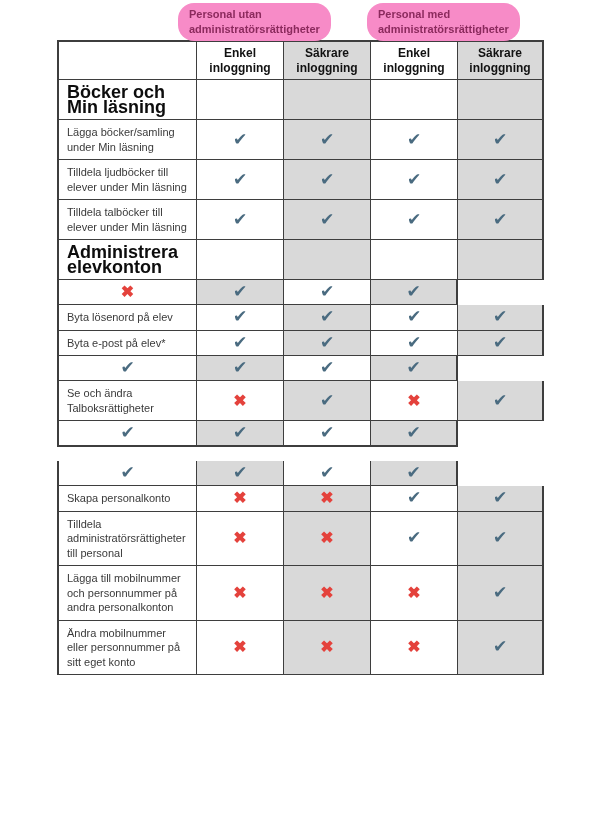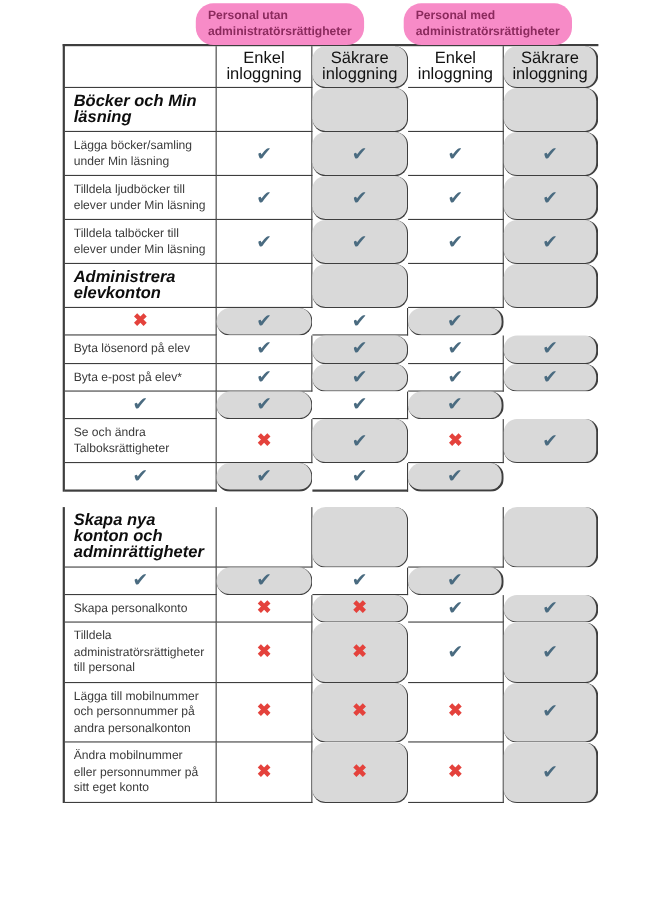--- a/index.html
+++ b/index.html
@@ -39,38 +39,37 @@
   .tbl1{margin-top:40px;}
   .tbl2{margin-top:14px;}
   .row{display:grid;grid-template-columns:138px 87px 87px 87px 86px;}
   .cell{
     border-right:1px solid var(--bc);
     border-bottom:1px solid var(--bc);
     min-height:24px;
   }
   .row .cell:last-child{border-right-width:2px;}
   .tbl1 .row:last-child .cell{border-bottom-width:2px;}
-  .cell.shade{background:var(--shade);border-radius:12px;}
+  .cell.shade{background:var(--shade);}
   .head-cell{
     display:flex;align-items:center;justify-content:center;
     text-align:center;
-    font-weight:normal;font-size:15px;line-height:14.5px;
+    font-weight:bold;font-size:12px;line-height:14.5px;
     color:#111;padding:4px 2px;min-height:38px;
   }
   .label-cell{
     display:flex;align-items:center;
     font-size:11px;line-height:14.5px;color:#3a3a3a;
     padding:5px 8px;
     overflow-wrap:break-word;word-break:break-word;
     min-width:0;
   }
   .label-cell.section-title{
-    font-weight:bold;color:#0d0d0d;font-size:15px;
+    font-weight:bold;color:#0d0d0d;font-size:18px;
     min-height:34px;
-    font-style:italic;
   }
   .icon-cell{
     display:flex;align-items:center;justify-content:center;
     padding:3px 0;
   }
   .icon-cell .check{color:var(--check);font-size:17px;line-height:18px;}
   .icon-cell .cross{color:var(--cross);font-size:16px;line-height:18px;font-weight:bold;}
 </style>
 </head>
 <body>
@@ -231,27 +230,20 @@
         <div class="cell icon-cell">
           <span class="check">✔</span>
         </div>
         <div class="cell icon-cell shade">
           <span class="check">✔</span>
         </div>
       </div>
     </div>
   <div class="tbl tbl2 no-top">
       <div class="row">
-        <div class="cell label-cell section-title">Skapa nya konton och adminrättigheter</div>
-        <div class="cell"></div>
-        <div class="cell shade"></div>
-        <div class="cell"></div>
-        <div class="cell shade"></div>
-      </div>
-      <div class="row">
         <div class="cell icon-cell">
           <span class="check">✔</span>
         </div>
         <div class="cell icon-cell shade">
           <span class="check">✔</span>
         </div>
         <div class="cell icon-cell">
           <span class="check">✔</span>
         </div>
         <div class="cell icon-cell shade">

